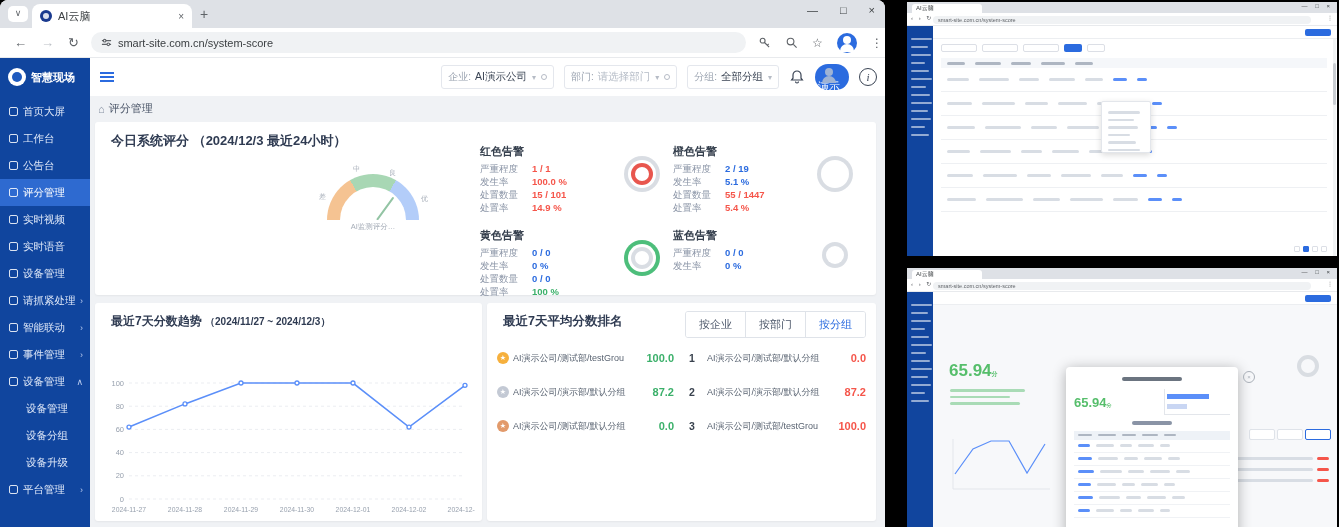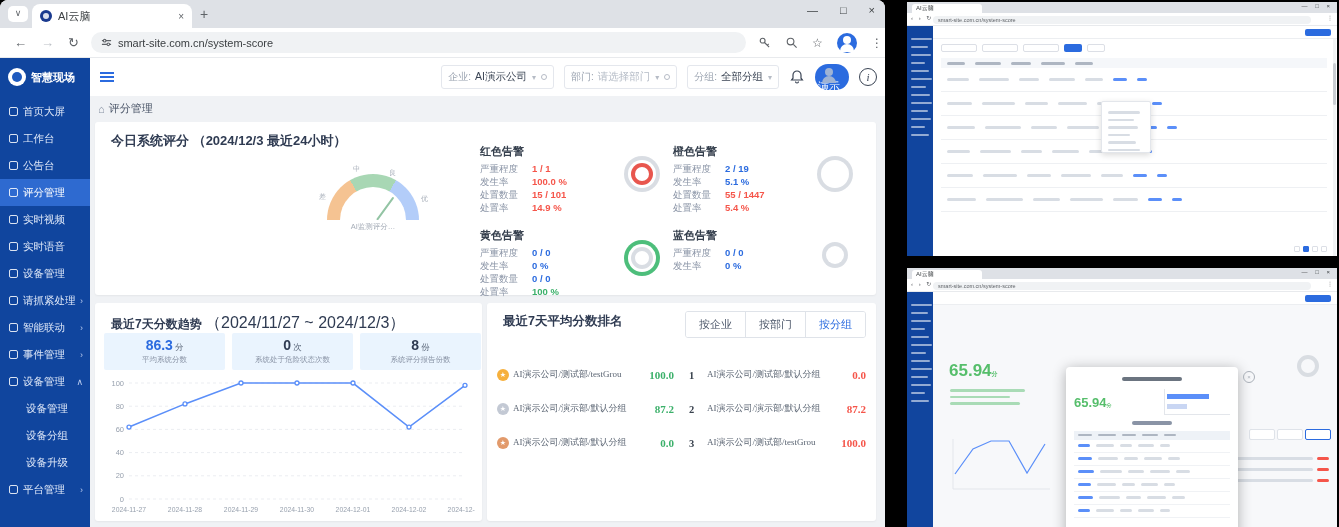--- a/index.html
+++ b/index.html
@@ -95,37 +95,37 @@
   .sec-row .val { font-weight:bold; }
   .donut { position:relative; width:36px; height:36px; border-radius:50%; margin:12px 0 0 22px; }
   .donut::before { content:""; position:absolute; inset:4px; border-radius:50%; background:#fff; z-index:1; }
   .donut .inner { position:absolute; inset:7px; border-radius:50%; z-index:2; }
   .donut .inner::before { content:""; position:absolute; inset:4px; border-radius:50%; background:#fff; }
   .donut.small { width:26px; height:26px; margin-top:14px; margin-left:27px; }
   .legend { position:absolute; left:385px; bottom:8px; display:flex; gap:16px; }
   .leg-item { display:flex; align-items:center; font-size:9.5px; color:#6B7480; }
   .leg-sq { width:8px; height:8px; border-radius:1px; margin-right:4px; }
 
-  .c2-sub { font-weight:normal; font-size:16px;text-align:right; }
+  .c2-sub { font-weight:bold; font-size:10px;text-align:right; }
   .stats { position:absolute; left:9px; top:30px; display:flex; gap:7px; }
   .stat-box { width:121px; height:37px; background:#EAF4FE; border-radius:2px; text-align:center; padding-top:4px; }
   .stat-val { font-size:14px; font-weight:bold; color:#2F3B52; }
   .stat-val.blue { color:#2B6BDF; }
   .stat-unit { font-size:8.5px; font-weight:normal; color:#5A6679; margin-left:2px; }
   .stat-lab { font-size:7.5px; color:#8A94A6; margin-top:1px; }
   .chart-wrap { position:absolute; left:4px; top:72px; }
 
   .c3-tabs { position:absolute; right:10px; top:8px; display:flex; border:1px solid #DFE3E9; border-radius:3px; overflow:hidden; }
   .c3-tab { padding:0 13px; height:25px; line-height:25px; font-size:11px; color:#4A5568; background:#fff; border-left:1px solid #DFE3E9; }
   .c3-tab:first-child { border-left:none; }
   .c3-tab.active { color:#2B6BDF; }
   .rank-cols { position:absolute; left:10px; top:44px; display:flex; gap:15px; }
   .rank-col { width:177px; }
   .rank-head { height:20px; background:#F4F6F8; text-align:center; font-size:10.5px; color:#49525F; line-height:20px; }
-  .rank-row { display:flex; align-items:flex-end; height:29px; margin-top:5px;font-family:Liberation Serif, serif; }
+  .rank-row { display:flex; align-items:flex-start; height:29px; margin-top:5px; }
   .medal { width:12px; height:12px; border-radius:50%; flex:0 0 12px; color:#fff; font-size:7px; text-align:center; line-height:12px; }
   .rank-num { width:14px; font-size:10.5px; font-weight:bold; color:#39424E; }
   .rank-name { flex:1; font-size:9px; color:#5A6472; padding:0 4px; white-space:nowrap; overflow:hidden; text-overflow:ellipsis; }
   .rank-score { width:38px; text-align:right; font-size:11px; font-weight:bold; }
 
   
   .thumb { position:absolute; background:#fff; overflow:hidden; }
   .t1 { left:907px; top:2px; width:430px; height:254px; }
   .t2 { left:907px; top:268px; width:430px; height:259px; }
   .m-tabbar { position:absolute; left:0; top:0; right:0; height:11px; background:#DEE1E6; }
@@ -459,34 +459,20 @@
               <div class="donut small" style="background: conic-gradient(rgb(217, 221, 227) 0deg, rgb(217, 221, 227) 100%);"></div>
             </div>
           </div>
       </div>
 
       <div class="card card2">
         <div class="card-title" style="font-size:12px">
           <span>最近7天分数趋势</span>
           <span class="c2-sub">（2024/11/27 ~ 2024/12/3）</span>
         </div>
-        <div class="stats" id="stats">
-            <div class="stat-box">
-              <div class="stat-val blue"><span>86.3</span><span class="stat-unit">分</span></div>
-              <div class="stat-lab">平均系统分数</div>
-            </div>
-            <div class="stat-box">
-              <div class="stat-val"><span>0</span><span class="stat-unit">次</span></div>
-              <div class="stat-lab">系统处于危险状态次数</div>
-            </div>
-            <div class="stat-box">
-              <div class="stat-val"><span>8</span><span class="stat-unit">份</span></div>
-              <div class="stat-lab">系统评分报告份数</div>
-            </div>
-          </div>
         <div class="chart-wrap" id="chart"><svg width="376" height="142">
               <line x1="30" y1="124" x2="366" y2="124" stroke="#EBEDF1" stroke-dasharray="3,3"></line>
               <text x="25" y="126.5" font-size="7.5" fill="#98A1AE" text-anchor="end">0</text>
               <line x1="30" y1="100.80000000000001" x2="366" y2="100.80000000000001" stroke="#EBEDF1" stroke-dasharray="3,3"></line>
               <text x="25" y="103.30000000000001" font-size="7.5" fill="#98A1AE" text-anchor="end">20</text>
               <line x1="30" y1="77.6" x2="366" y2="77.6" stroke="#EBEDF1" stroke-dasharray="3,3"></line>
               <text x="25" y="80.1" font-size="7.5" fill="#98A1AE" text-anchor="end">40</text>
               <line x1="30" y1="54.400000000000006" x2="366" y2="54.400000000000006" stroke="#EBEDF1" stroke-dasharray="3,3"></line>
               <text x="25" y="56.900000000000006" font-size="7.5" fill="#98A1AE" text-anchor="end">60</text>
               <line x1="30" y1="31.199999999999996" x2="366" y2="31.199999999999996" stroke="#EBEDF1" stroke-dasharray="3,3"></line>

